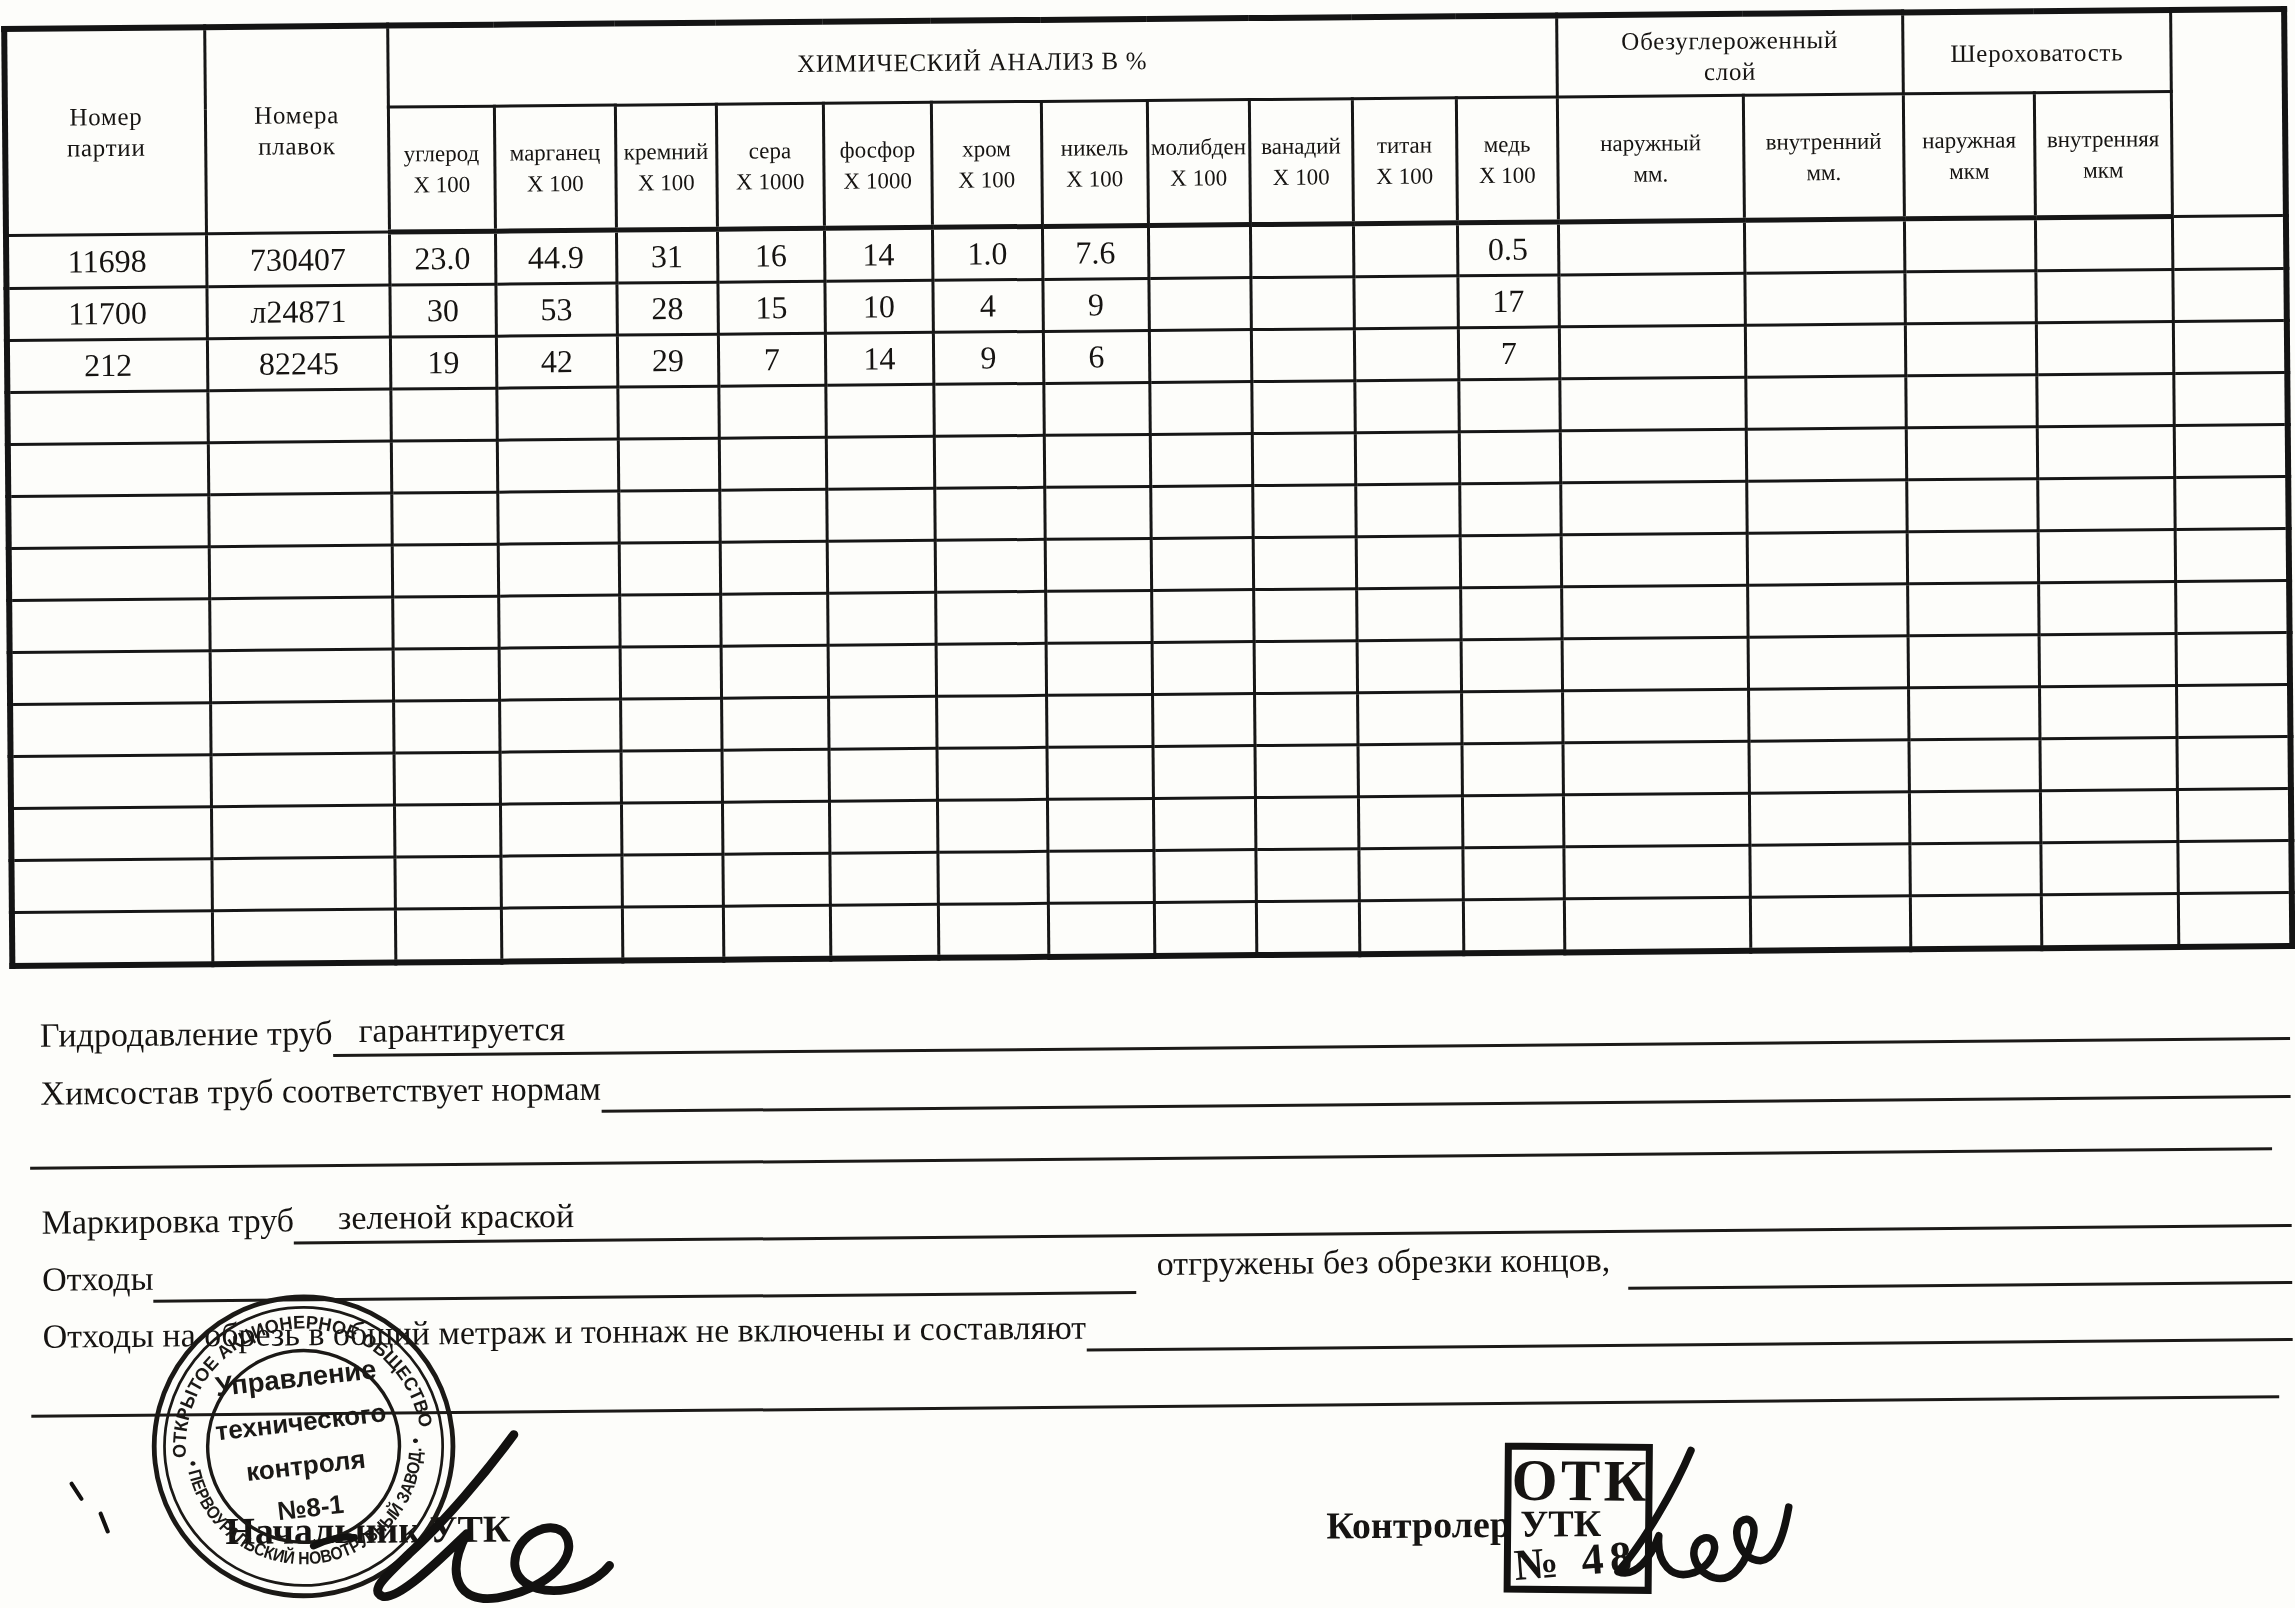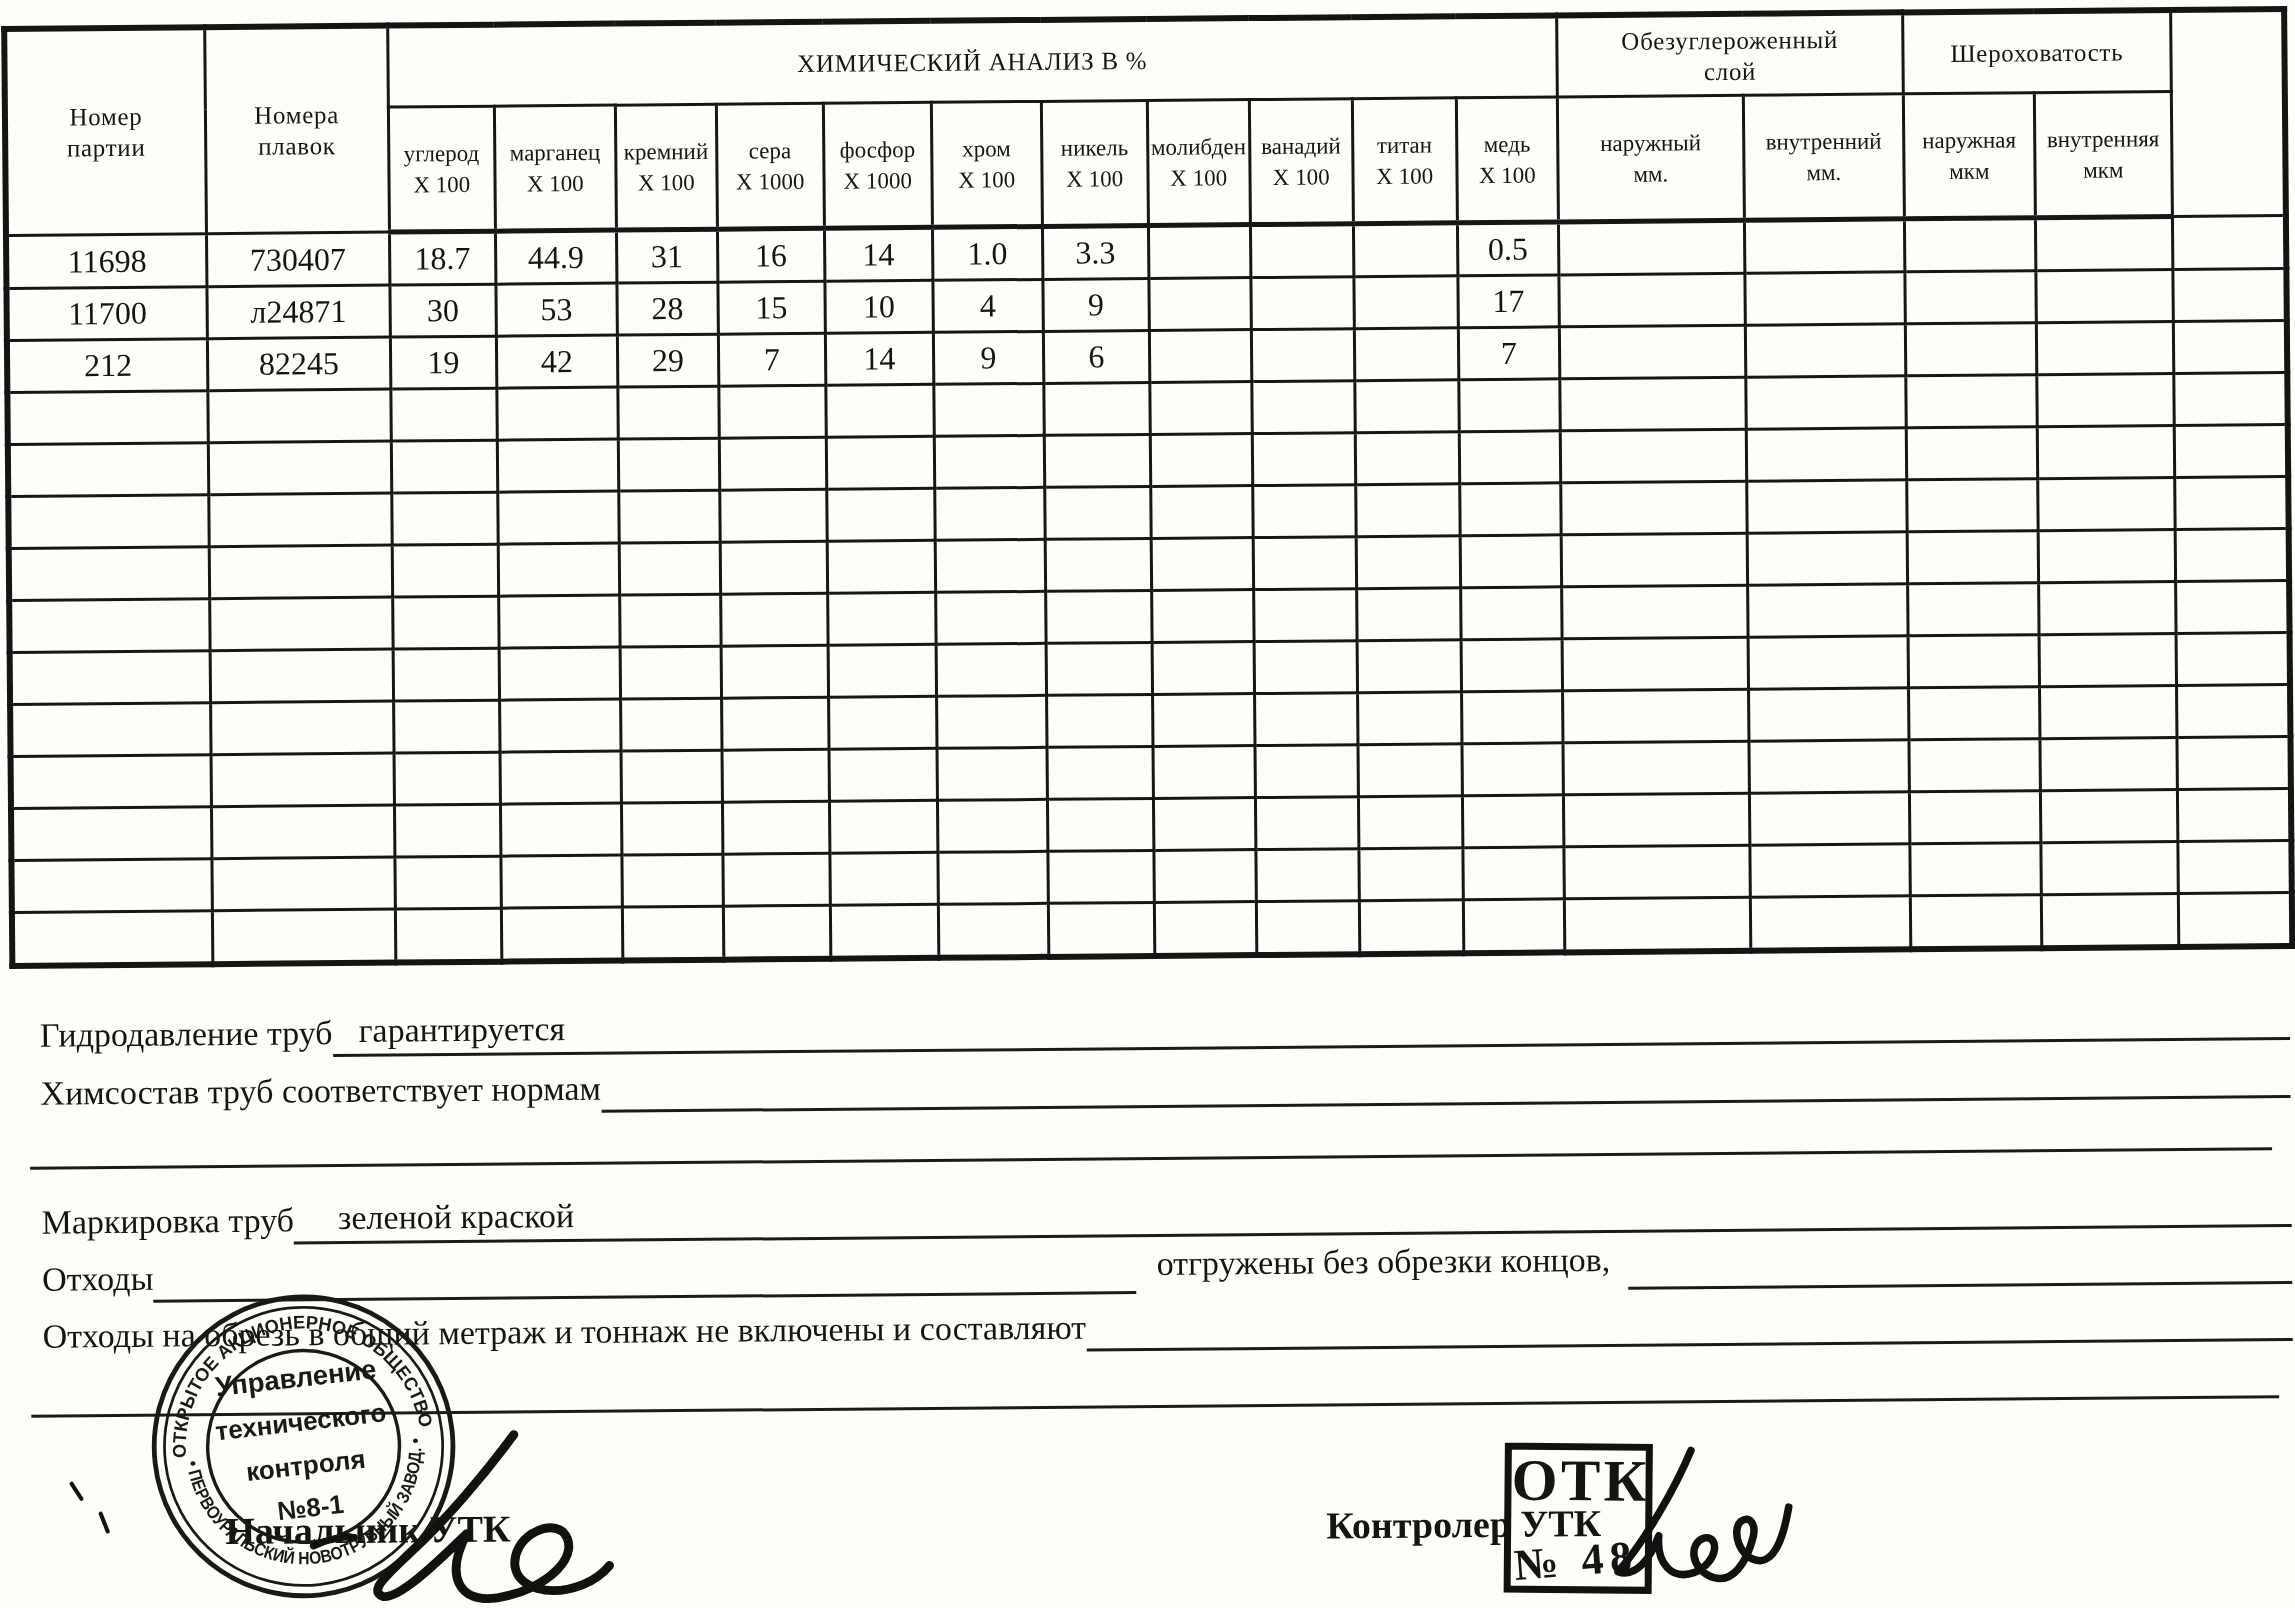--- a/index.html
+++ b/index.html
@@ -138,27 +138,27 @@
           <th>
             <div class="sub-name">внутренняя</div>
             <div class="sub-factor">мкм</div>
           </th>
         </tr>
     </thead>
     <tbody id="table-body">
         <tr>
           <td>11698</td>
           <td>730407</td>
-          <td>18.7</td>
+          <td>23.0</td>
           <td>44.9</td>
           <td>31</td>
           <td>16</td>
           <td>14</td>
           <td>1.0</td>
-          <td>3.3</td>
+          <td>7.6</td>
           <td></td>
           <td></td>
           <td></td>
           <td>0.5</td>
           <td></td>
           <td></td>
           <td></td>
           <td></td>
           <td></td>
         </tr>

